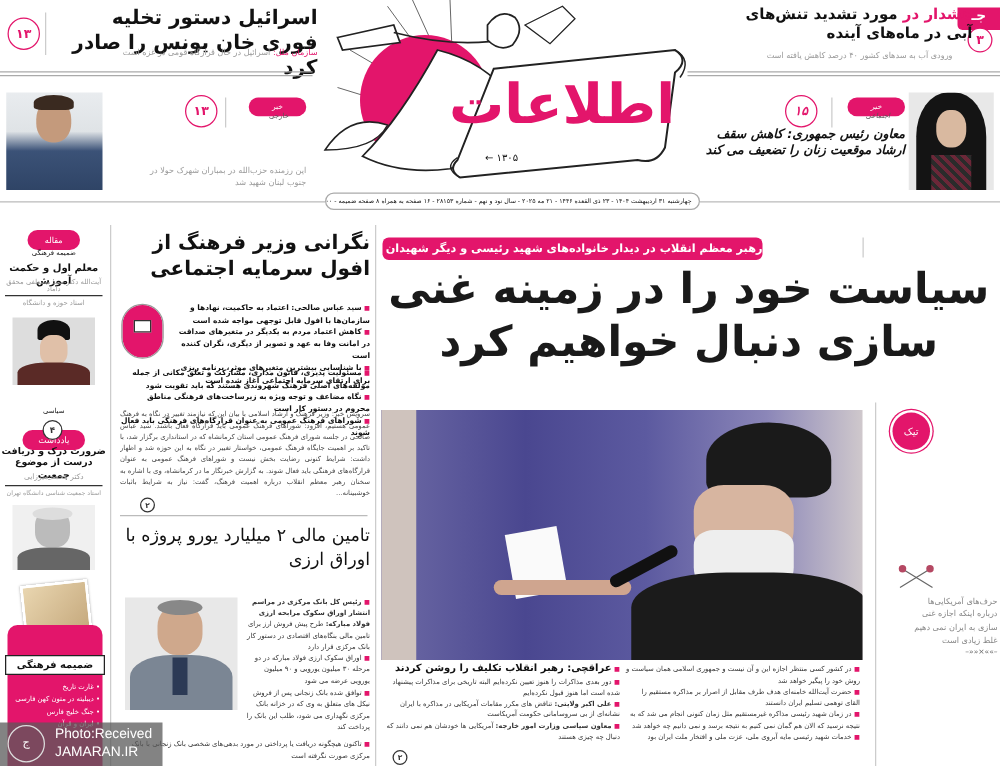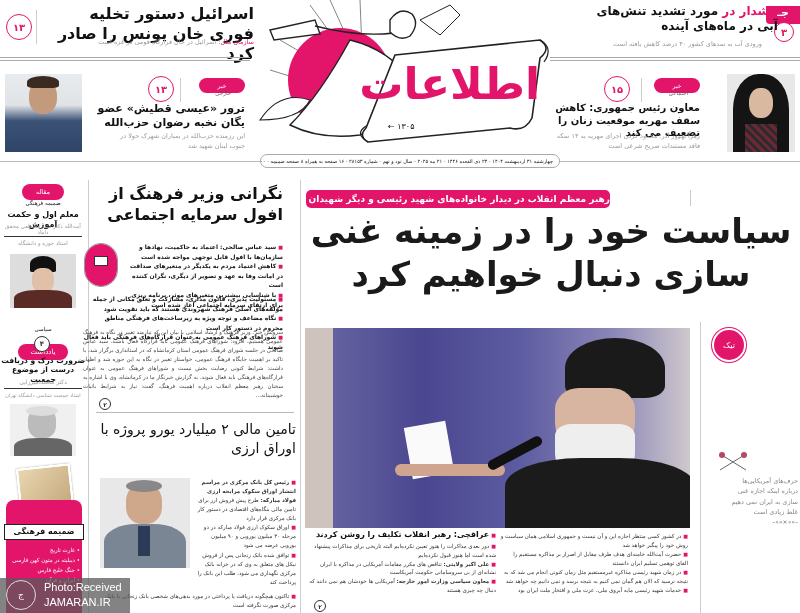--- a/index.html
+++ b/index.html
@@ -45,36 +45,34 @@
 
 <div class="abs photo" style="left:5px;top:74px;width:77px;height:78px;background:linear-gradient(#e9ecef 0%,#dfe3e6 40%,#3b5277 60%,#2f4466 100%);">
   <div class="abs" style="left:24px;top:6px;width:28px;height:34px;border-radius:45%;background:#c49a7c"></div>
   <div class="abs" style="left:22px;top:2px;width:32px;height:12px;border-radius:50% 50% 20% 20%;background:#3a2a20"></div>
 </div>
 <div class="abs" style="left:90px;top:76px;width:155px;height:78px;">
   <div class="abs num-circle" style="left:58px;top:0;">۱۳</div>
   <div class="abs" style="left:90px;top:2px;width:1px;height:24px;background:#ccc"></div>
   <div class="abs pill pinkbg" style="right:0;top:2px;width:46px;">خبر</div>
   <div class="abs" style="right:14px;top:14px;font-size:5.5px;color:#555">خارجی</div>
-  <div class="abs hl" style="right:0;top:26px;width:155px;font-size:11px;text-align:right;">ترور «عیسی قطیش» عضو یگان نخبه رضوان حزب‌الله</div>
   <div class="abs gray" style="right:0;top:56px;width:130px;font-size:6.5px;line-height:1.5;text-align:right;">این رزمنده حزب‌الله در بمباران شهرک حولا در جنوب لبنان شهید شد</div>
 </div>
 
 <div class="abs photo" style="right:5px;top:74px;width:68px;height:78px;background:#e8e8e8;">
   <div class="abs" style="left:6px;top:0;width:56px;height:78px;border-radius:45% 45% 0 0;background:#141414"></div>
   <div class="abs" style="left:22px;top:14px;width:24px;height:30px;border-radius:45%;background:#d9b9a0"></div>
   <div class="abs" style="left:18px;top:50px;width:32px;height:28px;background:repeating-linear-gradient(45deg,#6b2738 0 3px,#2b2b2b 3px 6px)"></div>
 </div>
-<div class="abs" style="right:100px;top:76px;width:160px;height:78px;">
+<div class="abs" style="right:76px;top:76px;width:160px;height:78px;font-style:italic;">
   <div class="abs pill pinkbg" style="right:0;top:2px;width:46px;">خبر</div>
   <div class="abs" style="right:12px;top:14px;font-size:5.5px;color:#555">اجتماعی</div>
   <div class="abs" style="right:58px;top:2px;width:1px;height:24px;background:#ccc"></div>
   <div class="abs num-circle" style="right:70px;top:0;">۱۵</div>
-  <div class="abs hl" style="right:0;top:26px;width:160px;font-size:10px;text-align:right;">معاون رئیس جمهوری: کاهش سقف مهریه موقعیت زنان را تضعیف می کند</div>
-  <div class="abs gray" style="right:0;top:56px;width:150px;font-size:6.5px;line-height:1.5;text-align:right;">زهرا بهروز آذر: محدود کردن اجرای مهریه به ۱۴ سکه فاقد مستندات صریح شرعی است</div>
+  <div class="abs hl" style="right:0;top:26px;width:160px;font-size:10px;text-align:right;">معاون رئیس جمهوری: کاهش سقف ارشاد موقعیت زنان را تضعیف می کند</div>
 </div>
 
 <div class="abs" style="left:240px;top:0;width:320px;height:150px;">
   <svg width="320" height="150" viewBox="0 0 320 150">
     <g stroke="#333" stroke-width="0.6" fill="none">
       <line x1="70" y1="5" x2="110" y2="60"></line>
         <line x1="90" y1="0" x2="115" y2="55"></line>
         <line x1="120" y1="0" x2="122" y2="50"></line>
       <line x1="40" y1="40" x2="100" y2="75"></line>
         <line x1="30" y1="70" x2="95" y2="90"></line>
@@ -135,21 +133,21 @@
     <div class="abs" style="left:2px;top:84px;width:72px;font-size:5.5px;color:#fff;line-height:1.8;text-align:right;">
       <div>• <span>غارت تاریخ</span></div>
       <div>• <span>دیبلیته در متون کهن فارسی</span></div>
       <div>• <span>جنگ خلیج فارس</span></div>
       <div>• <span>ایران و قرآن</span></div>
     </div>
   </div>
 </div>
 <div class="abs" style="left:88px;top:180px;width:1px;height:433px;background:#ccc"></div>
 
-<div class="abs" style="left:79px;top:182px;width:206px;height:228px;">
+<div class="abs" style="left:92px;top:182px;width:206px;height:228px;">
   <div class="abs hl" style="right:2px;top:2px;width:190px;font-size:16px;text-align:right;line-height:1.3;">نگرانی وزیر فرهنگ از افول سرمایه اجتماعی</div>
   <div class="abs pinkbg" style="left:6px;top:62px;width:32px;height:42px;border-radius:16px;border:2px solid #e3156b;outline:1px solid #999;">
     <div class="abs" style="left:7px;top:10px;width:14px;height:10px;background:#fff;border:1px solid #333"></div>
   </div>
   <div class="abs small" style="right:2px;top:60px;width:160px;font-weight:bold;text-align:right;font-size:6px;line-height:1.6;">
     <div class="bullet">سید عباس صالحی: اعتماد به حاکمیت، نهادها و سازمان‌ها با افول قابل توجهی مواجه شده است</div>
     <div class="bullet">کاهش اعتماد مردم به یکدیگر در متغیرهای صداقت در امانت وفا به عهد و تصویر از دیگری، نگران کننده است</div>
     <div class="bullet">با شناسایی بیشترین متغیرهای موثر، برنامه ریزی برای ارتقای سرمایه اجتماعی آغاز شده است</div>
   </div>
   <div class="abs small" style="right:2px;top:112px;width:200px;font-weight:bold;text-align:right;font-size:6px;line-height:1.6;">

